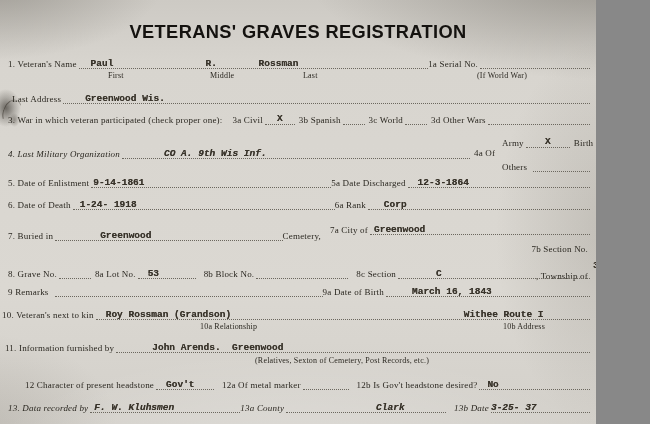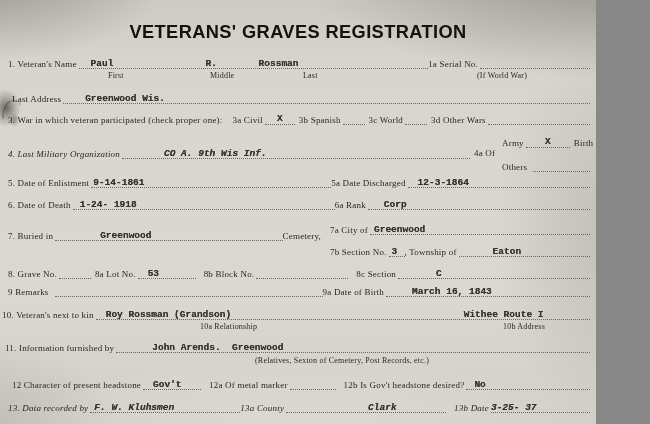--- a/index.html
+++ b/index.html
@@ -148,21 +148,21 @@
       <span class="typed" style="left:45px">Greenwood</span>
     </span>
     <span class="lbl">Cemetery,</span>
   </div>
   <div class="row" style="top:222px;left:330px;right:6px;">
     <span class="lbl">7a City of</span>
     <span class="fill grow">
       <span class="typed" style="left:4px">Greenwood</span>
     </span>
   </div>
-  <div class="row" style="top:244px;left:330px;right:6px;">
+  <div class="row" style="top:244px;left:330px;right:6px;flex-direction:column;">
     <span class="lbl">7b Section No.</span>
     <span class="fill" style="flex:0 0 16px">
       <span class="typed" style="left:3px">3</span>
     </span>
     <span class="lbl">, Township of</span>
     <span class="fill grow">
       <span class="typed" style="left:34px">Eaton</span>
     </span>
   </div>
 
@@ -205,21 +205,21 @@
   <span class="cap" style="top:322px;left:503px">10b Address</span>
 
   <div class="row" style="top:340px;left:5px;right:6px;justify-content:flex-end;">
     <span class="lbl">11. Information furnished by</span>
     <span class="fill grow">
       <span class="typed" style="left:36px">John Arends.  Greenwood</span>
     </span>
   </div>
   <span class="cap" style="top:356px;left:255px">(Relatives, Sexton of Cemetery, Post Records, etc.)</span>
 
-  <div class="row" style="top:377px;left:12px;right:6px;text-align:right;">
+  <div class="row" style="top:377px;left:25px;right:6px;text-align:right;">
     <span class="lbl">12 Character of present headstone</span>
     <span class="fill" style="flex:0 0 58px">
       <span class="typed" style="left:10px">Gov't</span>
     </span>
     <span class="sp8"></span>
     <span class="lbl">12a Of metal marker</span>
     <span class="fill" style="flex:0 0 46px"></span>
     <span class="sp8"></span>
     <span class="lbl">12b Is Gov't headstone desired?</span>
     <span class="fill grow">
@@ -227,21 +227,21 @@
     </span>
   </div>
 
   <div class="row" style="top:400px;left:8px;right:6px;font-style:italic;">
     <span class="lbl">13. Data recorded by</span>
     <span class="fill" style="flex:0 0 150px">
       <span class="typed" style="left:4px">F. W. Kluhsmen</span>
     </span>
     <span class="lbl">13a County</span>
     <span class="fill" style="flex:0 0 160px">
-      <span class="typed" style="left:82px">Clark</span>
+      <span class="typed" style="left:90px">Clark</span>
     </span>
     <span class="sp8"></span>
     <span class="lbl">13b Date</span>
     <span class="fill grow">
       <span class="typed" style="left:0px">3-25- 37</span>
     </span>
   </div>
 
 </div>
 

